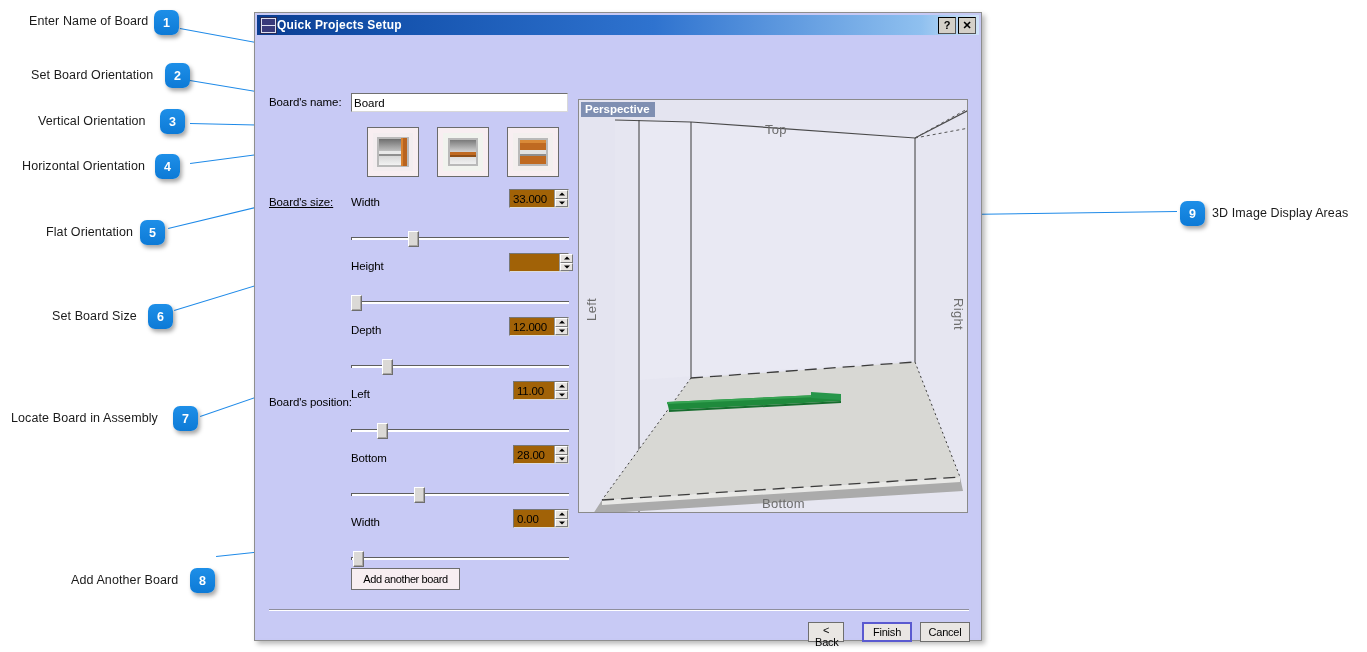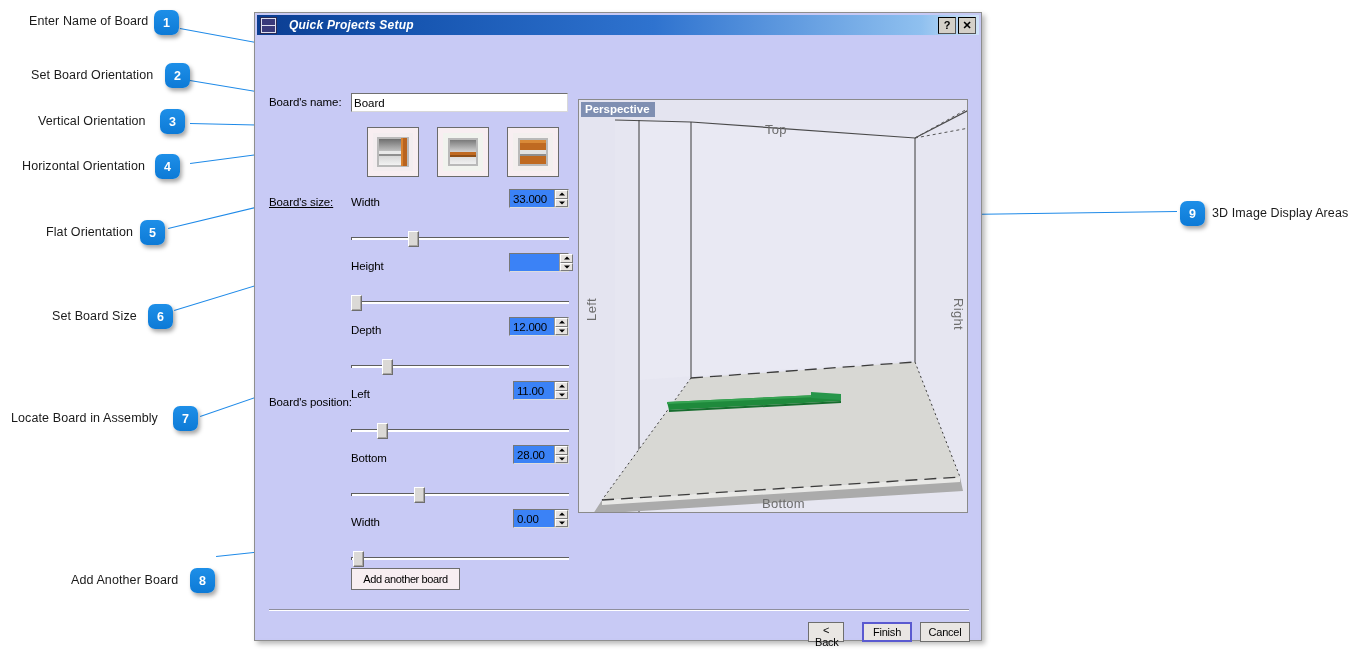--- a/index.html
+++ b/index.html
@@ -81,23 +81,22 @@
     content: "";
     position: absolute;
     left: 1px; top: 1px; right: 1px; bottom: 1px;
     background:
       linear-gradient(180deg,#3a3a7a 0 45%, transparent 45% 55%, #3a3a7a 55% 100%);
   }
   #title-text {
     color: #ffffff;
     font-size: 12px;
     font-weight: bold;
-    margin-left: 12px;
+    margin-left: 0;
     letter-spacing: .2px;
-    font-style: italic;
   }
   #titlebar-buttons {
     margin-left: auto;
     display: flex;
     gap: 2px;
     padding-right: 3px;
   }
   .tb-btn {
     width: 16px; height: 15px;
     background: #d4d0c8;
@@ -161,21 +160,21 @@
   .thumb-inner {
     width: 100%; height: 100%;
     position: relative;
     overflow: hidden;
   }
 
   
   .spin {
     position: absolute;
     height: 19px;
-    background: #3b82f6;
+    background: #a16207;
     border: 1px solid #777;
     border-right-color: #dcdcdc;
     border-bottom-color: #dcdcdc;
     box-sizing: border-box;
     display: flex;
     align-items: stretch;
   }
   .spin input {
     border: none;
     outline: none;

